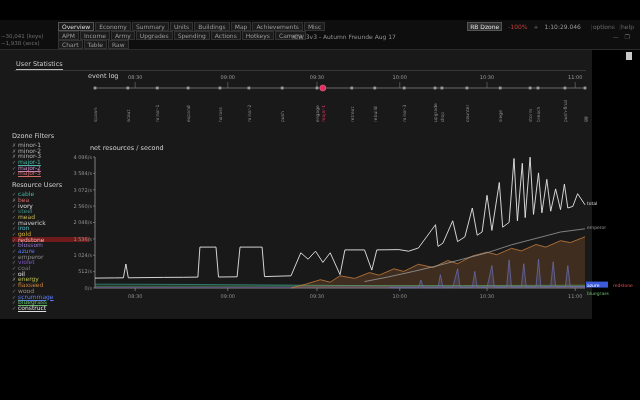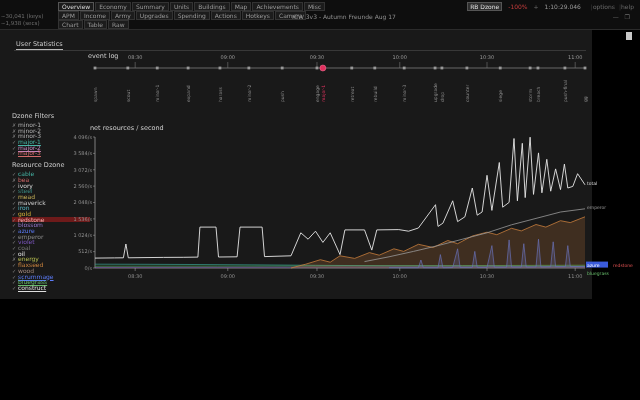--- a/index.html
+++ b/index.html
@@ -1,17 +1,17 @@
 <!DOCTYPE html>
 <html><head>
 <meta charset="utf-8">
 <style>
   html,body{margin:0;padding:0;background:#000;}
   *{box-sizing:border-box;font-family:"DejaVu Sans",sans-serif;}
-  .stage{position:relative;width:640px;height:299px;background:#000;overflow:hidden;}
+  .stage{position:relative;width:640px;height:299px;background:#000;overflow:hidden;margin-top:20px;}
   .app{position:absolute;left:0;top:0;width:592px;height:357px;background:#191919;}
   .topbar{position:absolute;left:0;top:0;width:640px;height:30px;background:#0e0e0e;border-bottom:1px solid #2b2b2b;}
   .stats{position:absolute;left:1px;top:13px;font-size:5.5px;line-height:6.5px;color:#6f6f6f;white-space:nowrap;}
   .menus{position:absolute;left:58px;top:2px;}
   .menurow{white-space:nowrap;margin-bottom:1px;height:8px;}
   .tab{display:inline-block;font-size:6px;line-height:7px;padding:0 3px;margin-right:1px;
        border:1px solid #333;background:#1c1c1c;color:#9a9a9a;cursor:pointer;vertical-align:top;}
   .tab.active{color:#ddd;border-color:#555;}
   .tr-cluster{position:absolute;top:3px;right:6px;white-space:nowrap;font-size:6px;color:#9a9a9a;}
   .tr-cluster>span{margin-left:4px;}
@@ -73,21 +73,21 @@
     <div class="sb-head">Dzone Filters</div>
     <div id="zoomitems">
         <div class="sb-item"><span class="mark">✗</span><span class="lbl" style="color:#b0b0b0">minor-1</span></div>
         <div class="sb-item"><span class="mark">✗</span><span class="lbl" style="color:#b0b0b0">minor-2</span></div>
         <div class="sb-item"><span class="mark">✗</span><span class="lbl" style="color:#b0b0b0">minor-3</span></div>
         <div class="sb-item sw"><span class="mark">✓</span><span class="lbl" style="color:#45b5a6">major-1</span></div>
         <div class="sb-item sw"><span class="mark">✓</span><span class="lbl" style="color:#c586c0">major-2</span></div>
         <div class="sb-item sw"><span class="mark">✓</span><span class="lbl" style="color:#d16969">major-3</span></div>
       </div>
     <div class="sb-gap"></div>
-    <div class="sb-head">Resource Dzone</div>
+    <div class="sb-head">Resource Users</div>
     <div id="useritems">
         <div class="sb-item"><span class="mark">✓</span><span class="lbl" style="color:#45b5a6">cable</span></div>
         <div class="sb-item"><span class="mark">✗</span><span class="lbl" style="color:#d16969">bea</span></div>
         <div class="sb-item"><span class="mark">✓</span><span class="lbl" style="color:#d8d8d8">ivory</span></div>
         <div class="sb-item"><span class="mark">✓</span><span class="lbl" style="color:#3a8a80">steel</span></div>
         <div class="sb-item"><span class="mark">✓</span><span class="lbl" style="color:#c9b458">mead</span></div>
         <div class="sb-item"><span class="mark">✓</span><span class="lbl" style="color:#cfcfcf">maverick</span></div>
         <div class="sb-item"><span class="mark">✓</span><span class="lbl" style="color:#56b6c2">iron</span></div>
         <div class="sb-item"><span class="mark">✓</span><span class="lbl" style="color:#d4af37">gold</span></div>
         <div class="sb-item hl"><span class="mark">✓</span><span class="lbl" style="color:#ffb3b3">redstone</span></div>

